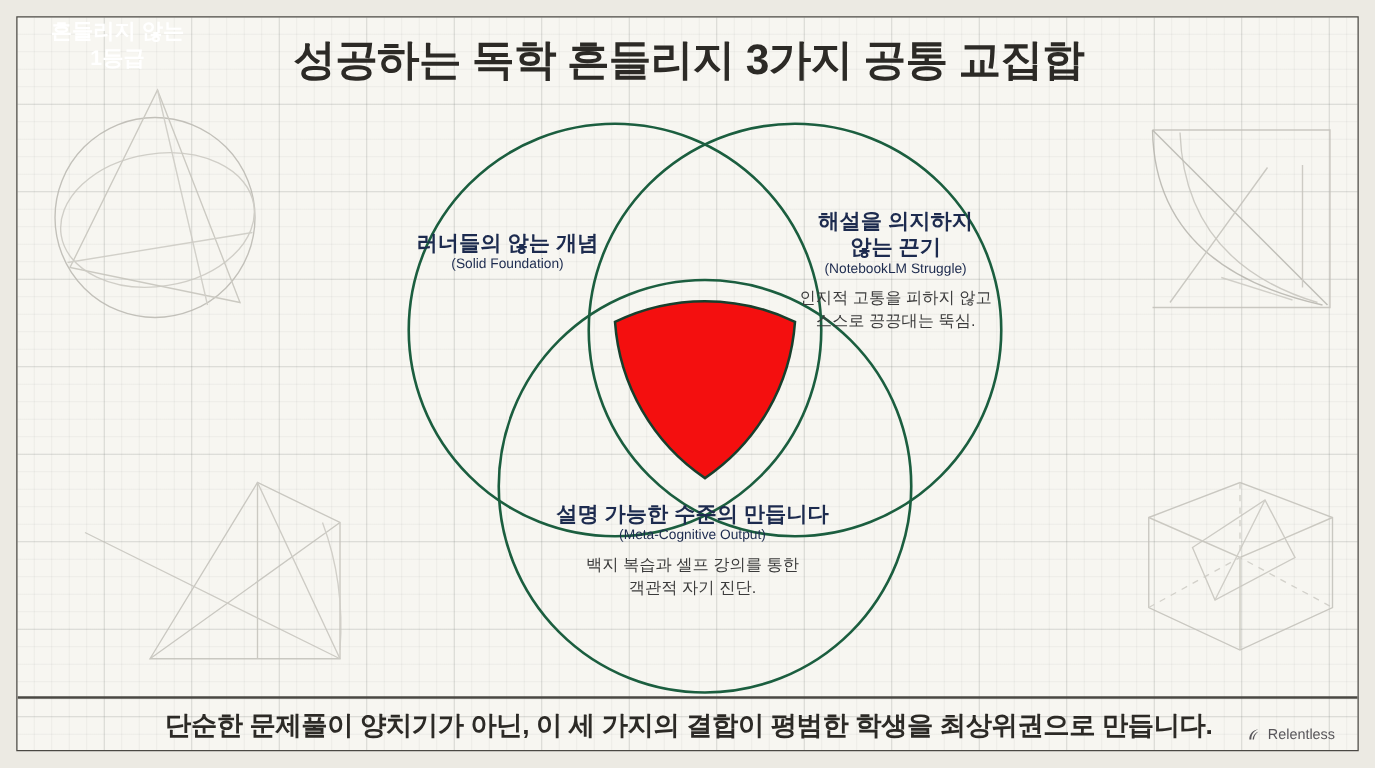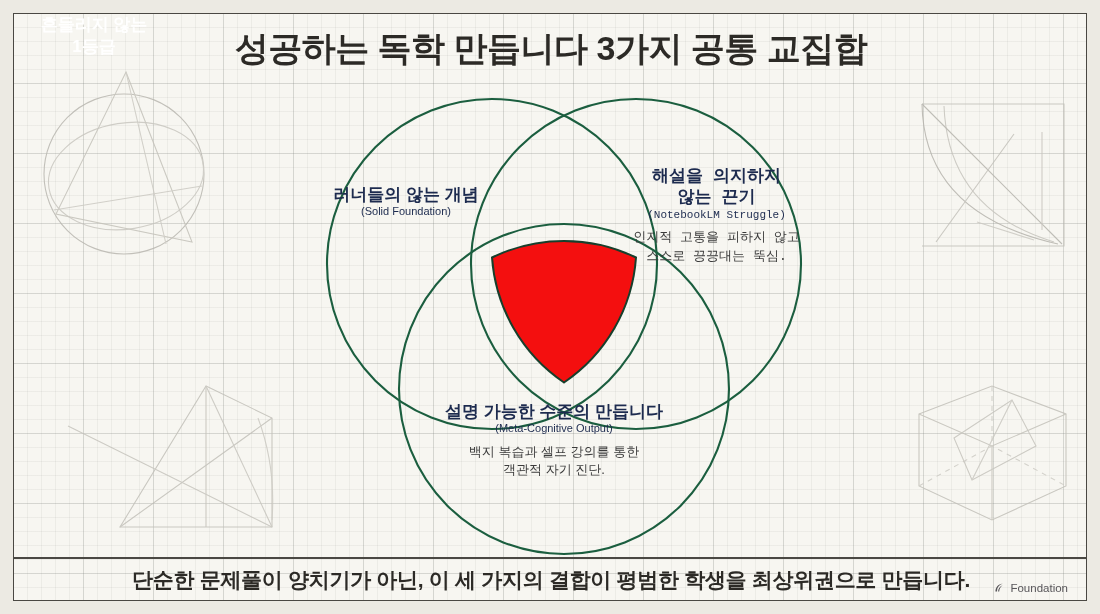--- a/index.html
+++ b/index.html
@@ -53,21 +53,21 @@
     line-height:1.25;
   }
   .vl-en{
     font-size:11px;font-weight:normal;color:#1d2b4f;
     line-height:1.25;
   }
   .vl-body{
     font-size:13px;color:#3b3b3b;line-height:1.42;margin-top:7px;
   }
   #lbl-left{left:292px;top:170px;width:200px;}
-  #lbl-right{left:600px;top:152px;width:205px;font-family:Liberation Mono, monospace;}
+  #lbl-right{left:600px;top:152px;width:205px;}
   #lbl-bottom{left:390px;top:387px;width:300px;}
   #lbl-center{
     left:464px;top:258px;width:160px;text-align:center;
     font-size:17px;font-weight:bold;color:#ffffff;line-height:1.3;
   }
   
   #caption-rule{
     position:absolute;left:0;top:543px;width:1074px;height:1.5px;
     background:#4a4843;
   }
@@ -124,21 +124,21 @@
           <path d="M905 400 L978 432 L1052 400" stroke="#c4c2ba"></path>
           <path d="M978 432 L978 506" stroke="#c4c2ba"></path>
           <path d="M978 372 L978 432" stroke="#cdcbc4" stroke-dasharray="5 5"></path>
           <path d="M905 472 L978 432 L1052 472" stroke="#cdcbc4" stroke-dasharray="5 5"></path>
           <path d="M940 424 L998 386 L1022 432 L958 466 Z" stroke="#c6c4bd"></path>
           <path d="M998 386 L958 466" stroke="#c9c7c0"></path>
         </g>
       </g>
     </svg>
 
-    <div id="title">성공하는 독학 만듭니다 3가지 공통 교집합</div>
+    <div id="title">성공하는 독학 흔들리지 3가지 공통 교집합</div>
 
     <svg id="venn" viewBox="0 0 1074 588" width="1074" height="588">
 
       <path d="M 478.0 243.5
                A 165 165 0 0 1 622.0 243.5
                A 165 165 0 0 1 550.0 368.5
                A 165 165 0 0 1 478.0 243.5 Z" fill="#f40f0f" stroke="#173f2c" stroke-width="2"></path>
       <g fill="none" stroke="#1b5e3f" stroke-width="2.1">
         <circle cx="478" cy="250" r="165"></circle>
         <circle cx="622" cy="250" r="165"></circle>
@@ -169,17 +169,17 @@
     </div>
 
     <div id="caption-rule"></div>
     <div id="caption">단순한 문제풀이 양치기가 아닌, 이 세 가지의 결합이 평범한 학생을 최상위권으로 만듭니다.</div>
 
     <div id="watermark">
       <svg width="13" height="13" viewBox="0 0 16 16" aria-hidden="true">
         <path d="M3 13 C3 8 6 4 12 3 C7 5 5 8 5 13 Z" fill="#58565a"></path>
         <path d="M6.2 13 C6.4 9.5 8.4 6.6 12 5.2 C9.2 7.2 7.8 9.8 7.6 13 Z" fill="#58565a"></path>
       </svg>
-      <span>Foundation</span>
+      <span>Relentless</span>
     </div>
 
   </div>
 </div>
 
 </body></html>

